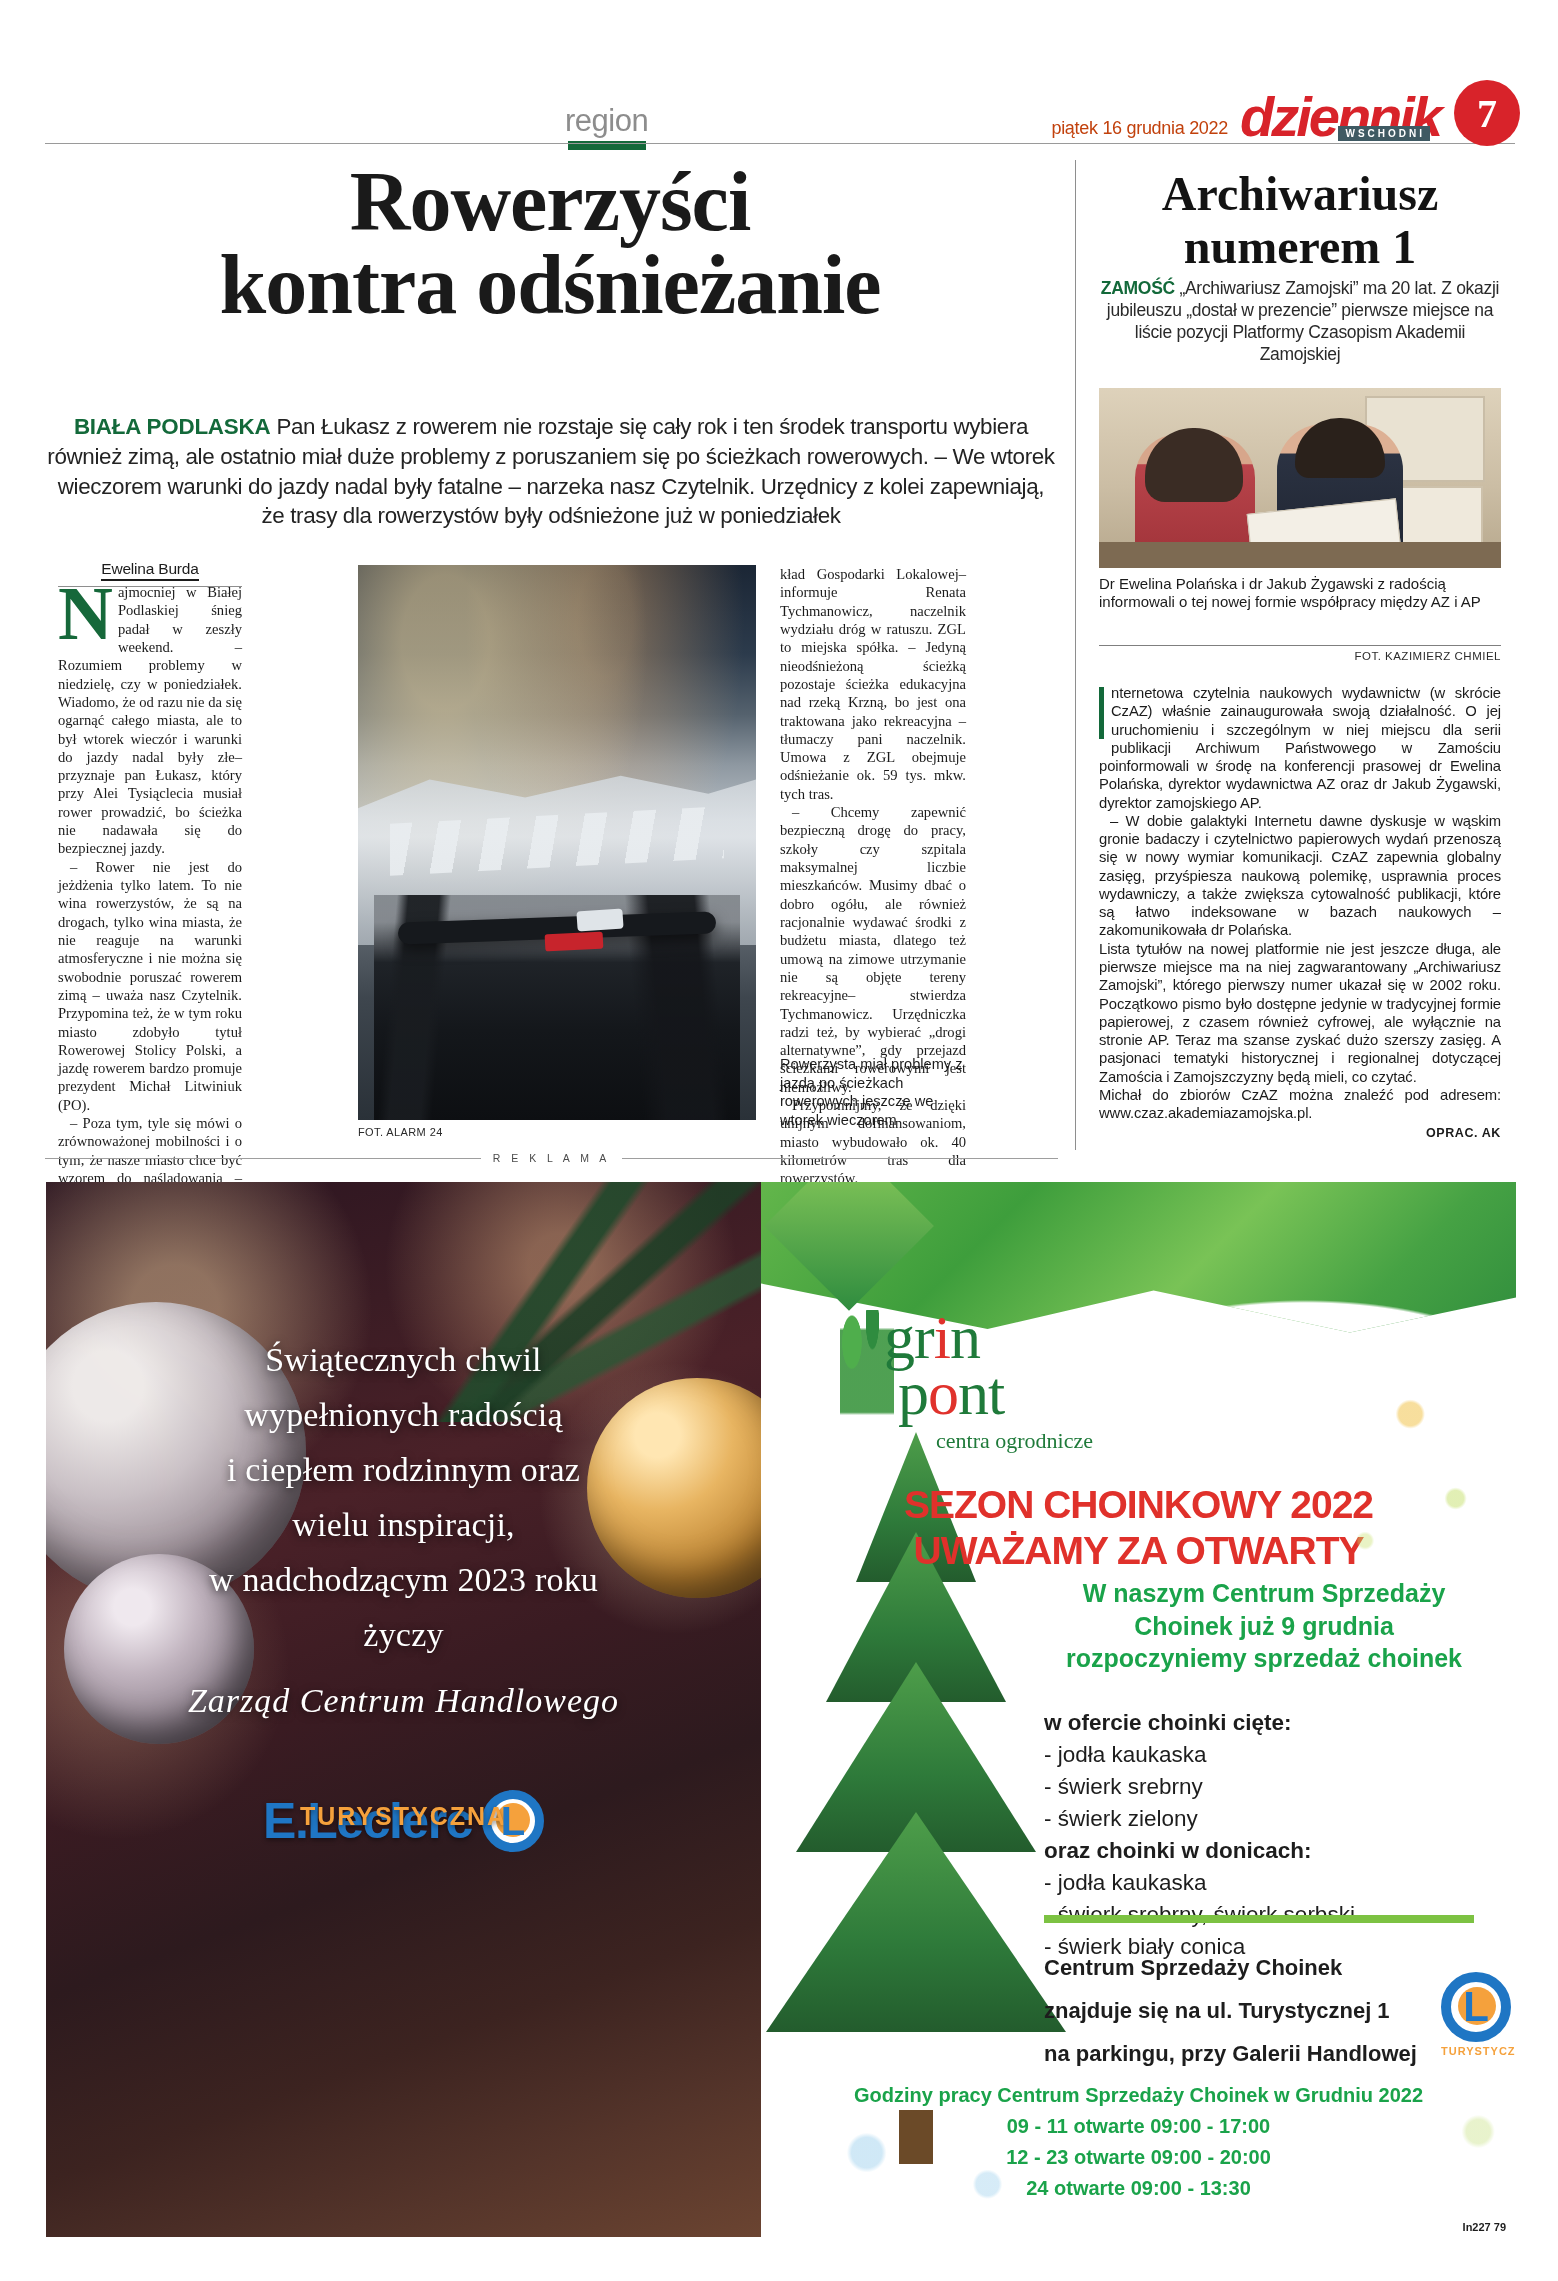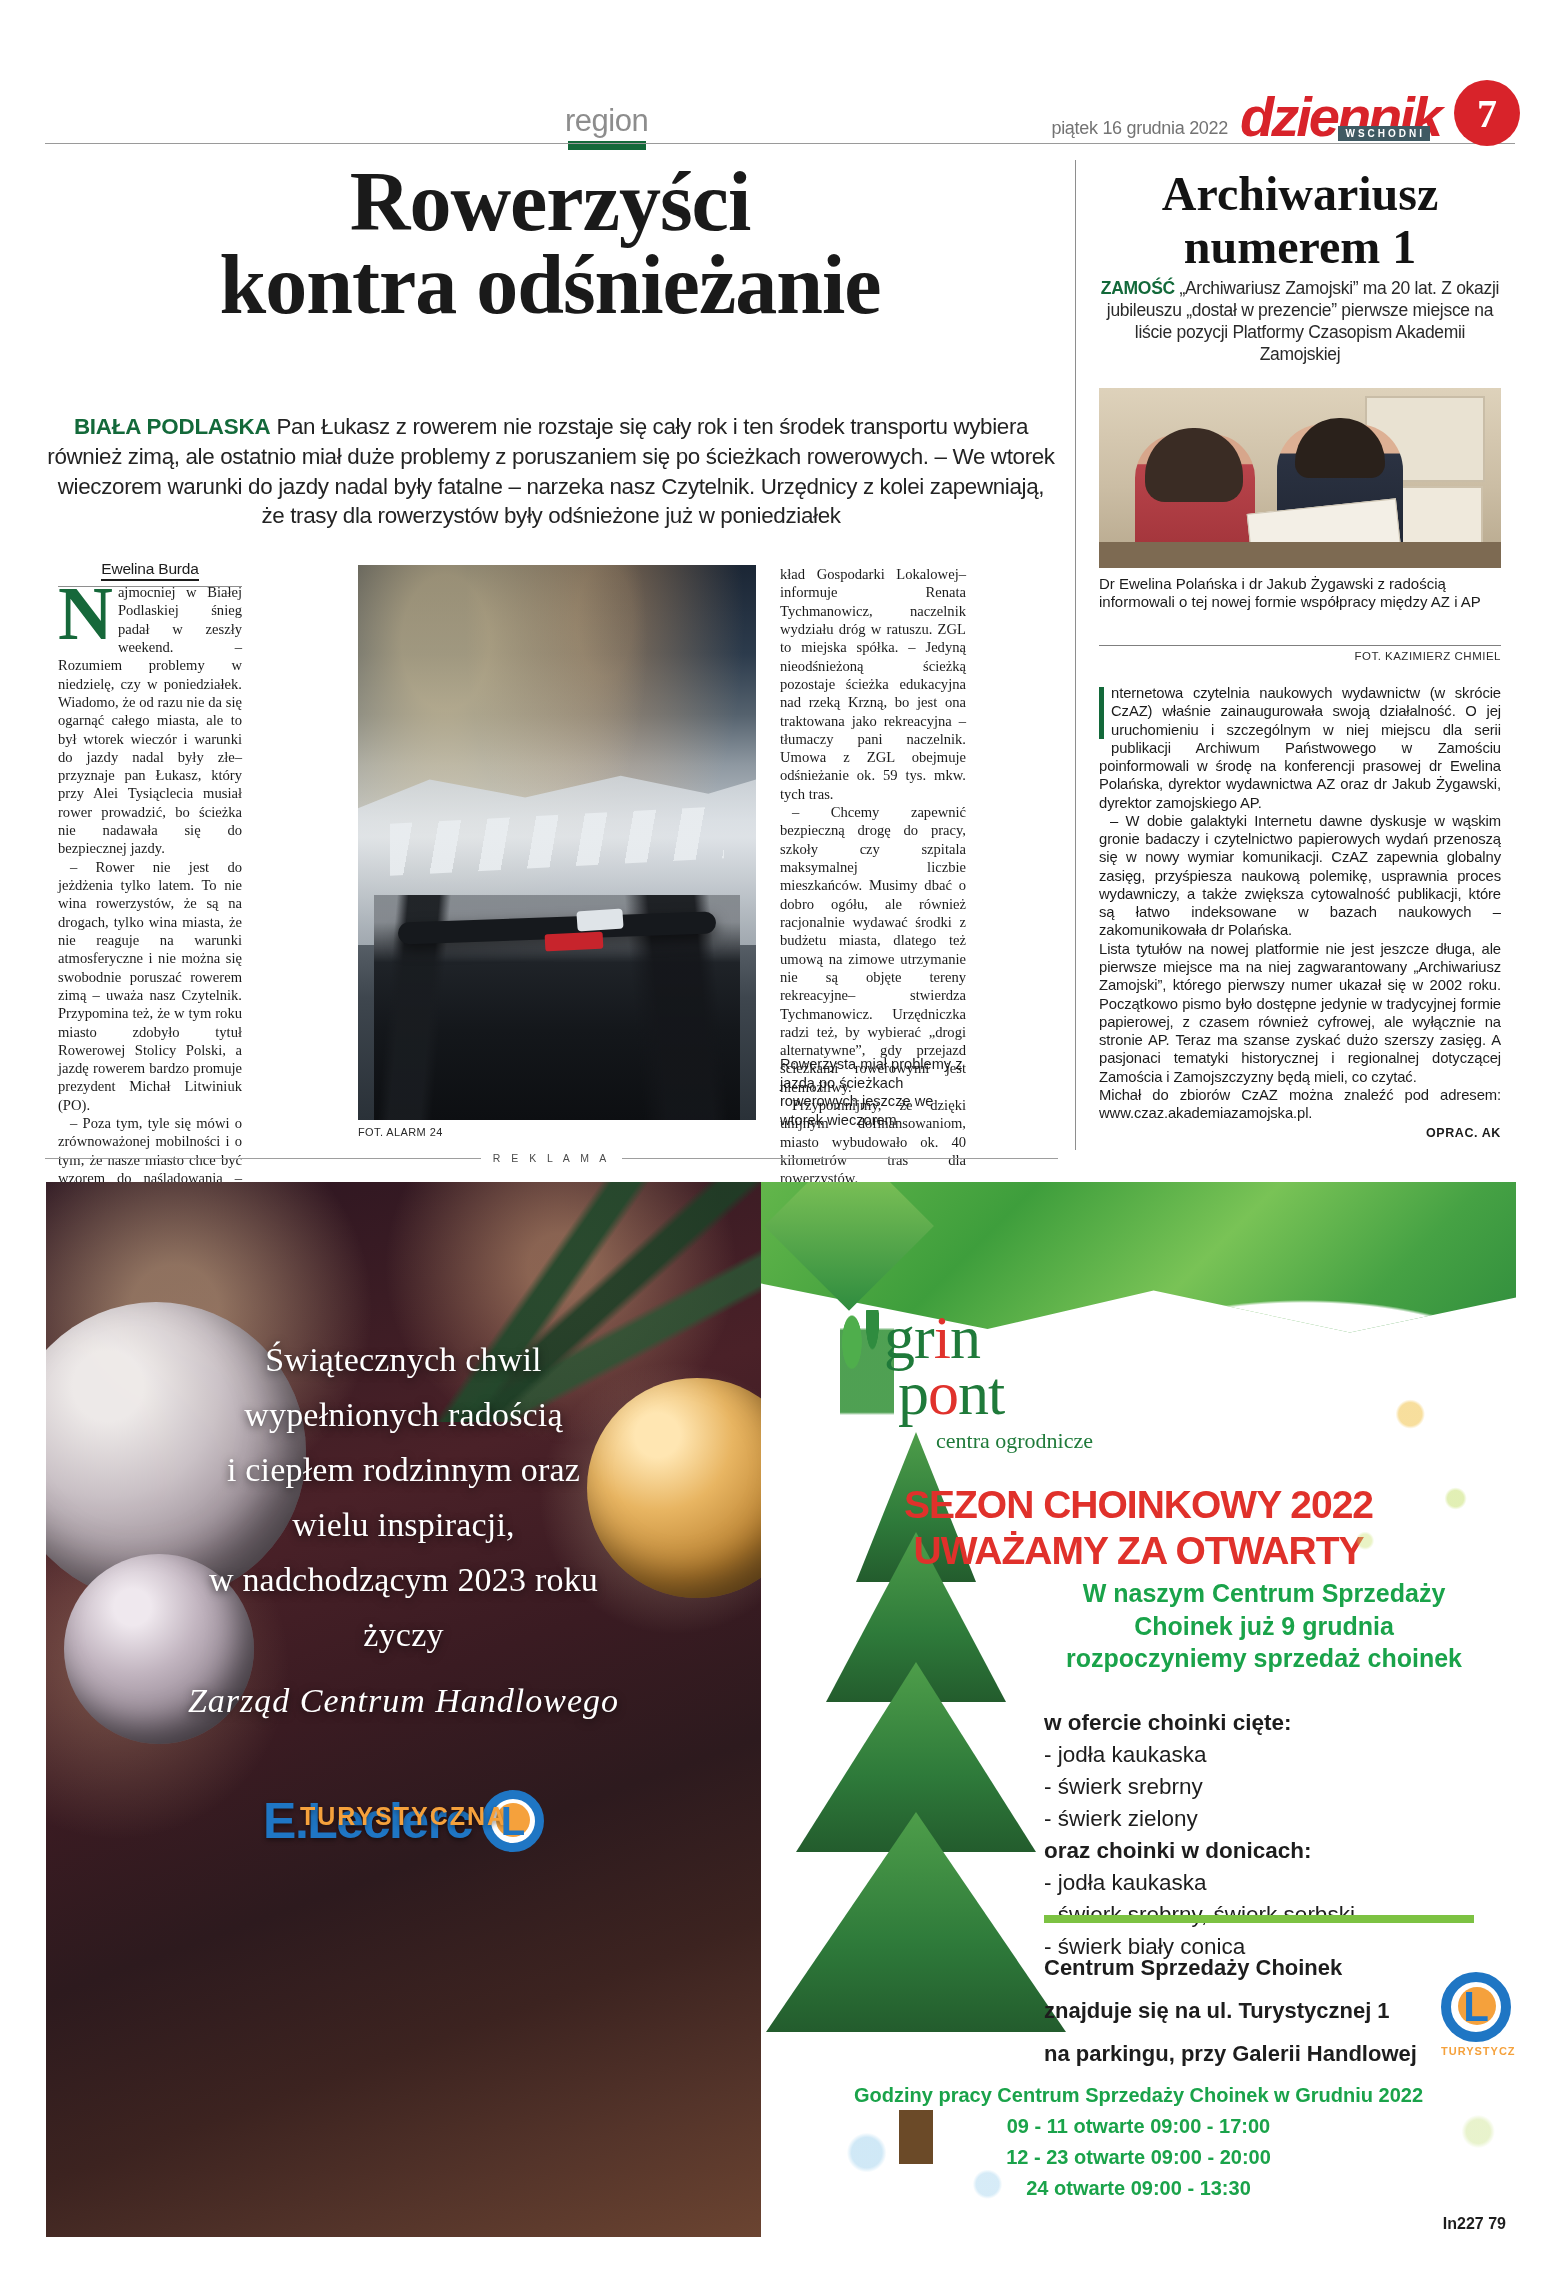--- a/index.html
+++ b/index.html
@@ -19,21 +19,21 @@
   .rubric {
     font-size:31px; color:#8d8d8d; letter-spacing:-0.5px;
     font-family:"Liberation Sans", sans-serif; line-height:1;
   }
   .rubric-underline { width:78px; height:9px; background:#13693a; margin:5px auto 0; }
   .header-rule {
     position:absolute; left:45px; top:143px; width:1470px; height:1px; background:#9a9a9a;
   }
   .header-date {
     position:absolute; right:330px; top:118px;
-    font-size:18px; color:#737373; letter-spacing:-0.3px; white-space:nowrap;
+    font-size:18px; color:#c2410c; letter-spacing:-0.3px; white-space:nowrap;
   }
   .brand {
     position:absolute; right:118px; top:86px; height:62px;
   }
   .brand-word {
     font-family:"Liberation Sans", sans-serif;
     font-weight:bold; font-style:italic;
     font-size:56px; color:#d8232a; letter-spacing:-3px;
     line-height:62px; transform:scaleX(0.92); transform-origin:right bottom;
   }
@@ -380,21 +380,21 @@
       radial-gradient(circle at 86% 22%, rgba(240,190,60,.5) 0 1.1%, rgba(0,0,0,0) 1.4%),
       radial-gradient(circle at 92% 30%, rgba(190,220,90,.45) 0 .8%, rgba(0,0,0,0) 1.1%),
       radial-gradient(circle at 80% 34%, rgba(200,225,110,.4) 0 .7%, rgba(0,0,0,0) 1%),
       radial-gradient(circle at 14% 92%, rgba(120,190,230,.35) 0 1.3%, rgba(0,0,0,0) 1.7%),
       radial-gradient(circle at 30% 95%, rgba(120,190,230,.3) 0 1%, rgba(0,0,0,0) 1.3%),
       radial-gradient(circle at 95% 90%, rgba(190,220,110,.35) 0 1%, rgba(0,0,0,0) 1.4%);
   }
   .ad-code {
     position:absolute; right:10px; bottom:4px;
     font-family:"Liberation Sans", sans-serif; font-weight:bold;
-    font-size:16px; color:#1d1d1d;
+    font-size:11px; color:#1d1d1d;
   }
 </style>
 </head>
 <body>
 
 <div class="page">
 
   <div class="masthead">
     <div class="rubric-wrap">
       <div class="rubric">region</div>

